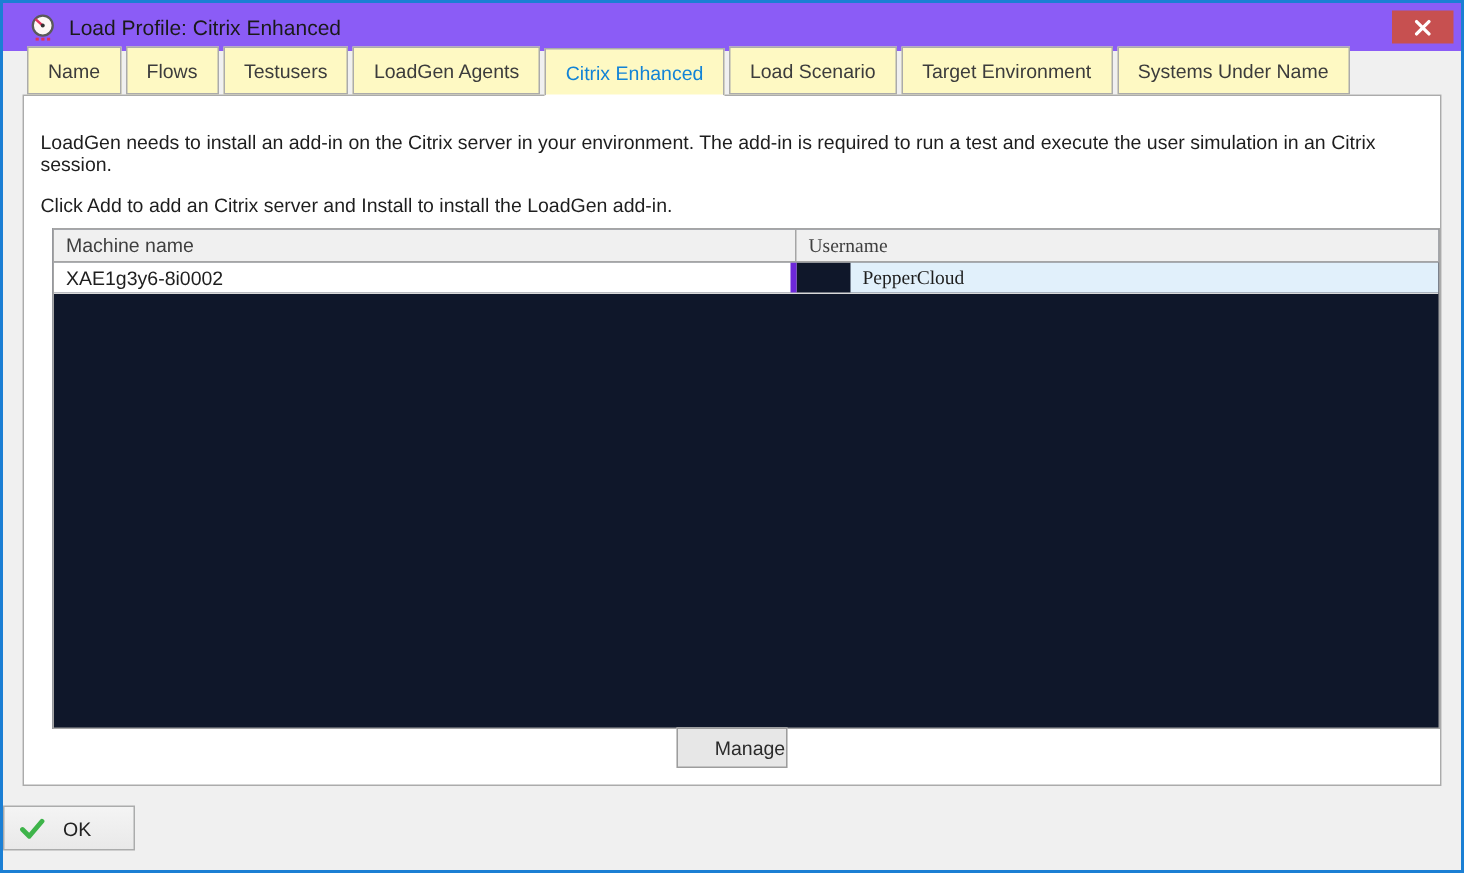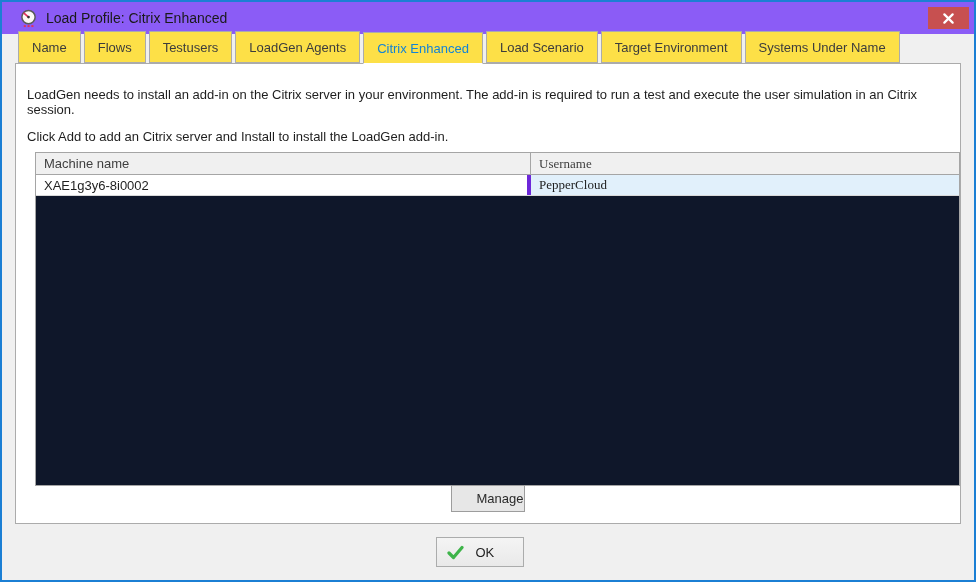--- a/index.html
+++ b/index.html
@@ -31,21 +31,21 @@
 
   
   .tabs {
     display:flex; align-items:flex-end;
     padding:5px 0 0 16px; height:29px; flex:0 0 auto;
     position:relative; z-index:2;
   }
   .tab {
     height:23px; display:flex; align-items:center;
     padding:15px 13px; margin-right:3px;
-    background:#fde047; border:1px solid #ababab;
+    background:#fef9c3; border:1px solid #ababab;
     color:#3c3c3c; cursor:pointer; white-space:nowrap;
   }
   .tab.active {
     height:28px; margin-bottom:-1px;
     border-bottom:1px solid #ffffff;
     color:#1283d6; z-index:3;
   }
 
   
   .page {
@@ -73,38 +73,38 @@
     border-right:1px solid #a5a5a5;
   }
   .th:last-child { border-right:none; }
   .tbody { flex:1 1 auto; overflow:hidden; }
   .tr { display:flex; height:21px; border-bottom:1px solid #d9d9d9; }
   .td {
     display:flex; align-items:center;
     padding:0 8px; color:#1e1e1e; background:#ffffff;
     border-right:4px solid #6d28d9;
   }
-  .td:last-child { border-right:none; }
+  .td:last-child { border-right:none;margin-left:36px; }
   .td.hl { background:#e1f0fb; }
   .col0 { width:495px; flex:0 0 auto; }
   .col1 { flex:1 1 auto;font-family:Liberation Serif, serif; }
 
   
   .manage-btn {
     position:absolute; left:50%; transform:translateX(-50%);
     bottom:11px; width:74px; height:27px;
     background:#e7e7e7; border:1px solid #9d9d9d;
     font-family:"Liberation Sans", sans-serif; font-size:13px; color:#2b2b2b;
     cursor:pointer;
     padding-left:24px;
   }
 
   .bottombar {
     height:56px; flex:0 0 auto; background:#f0f0f0;
-    display:flex; align-items:center; justify-content:center;
+    display:flex; align-items:center; justify-content:space-between;
     padding-right:17px; gap:7px;
   }
   .btn {
     width:88px; height:30px;
     background:linear-gradient(#f4f4f4,#e9e9e9);
     border:1px solid #abacac;
     display:flex; align-items:center;
     padding:0 0 0 10px; gap:12px;
     font-family:"Liberation Sans", sans-serif; font-size:13px; color:#222;
     cursor:pointer;

